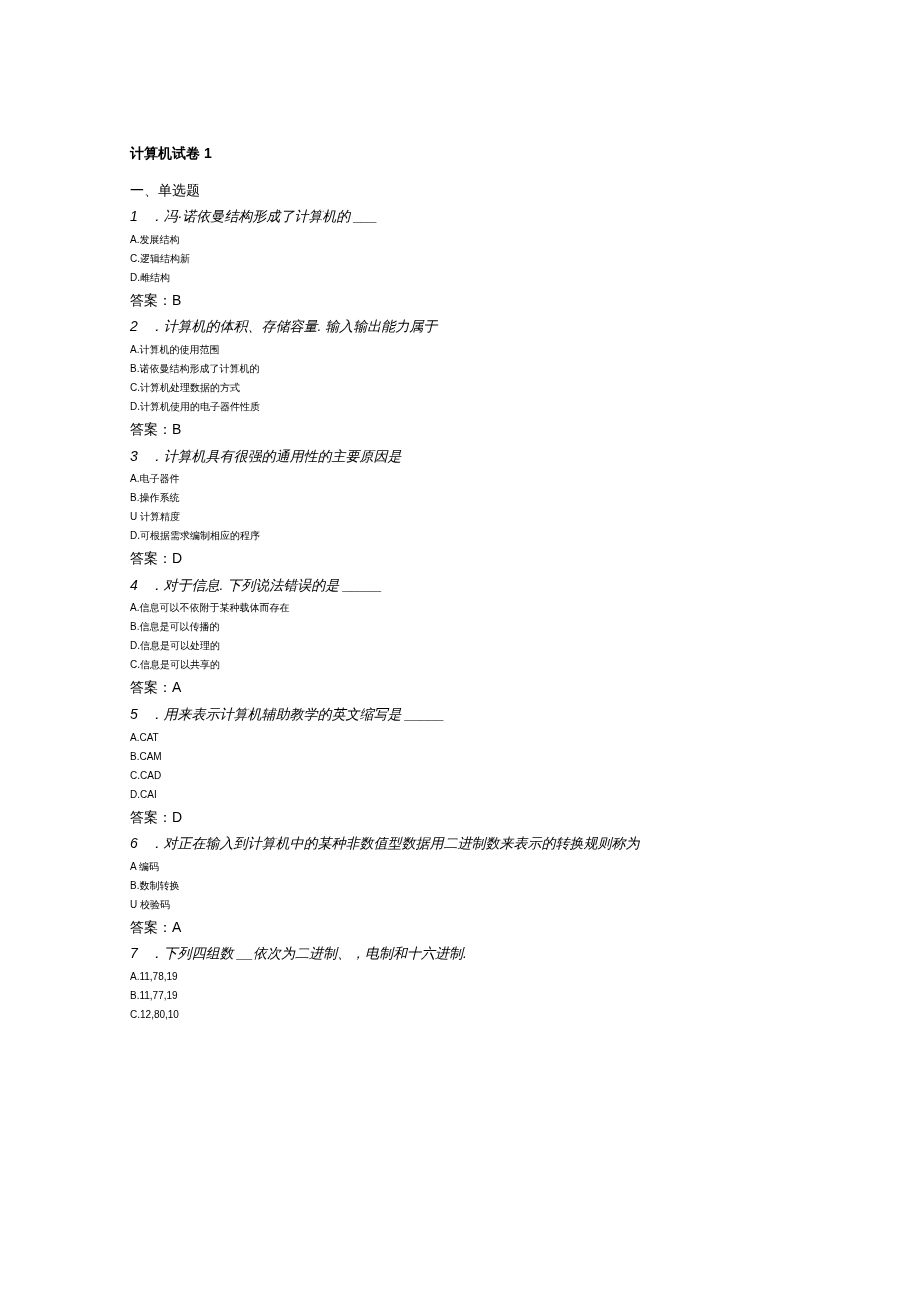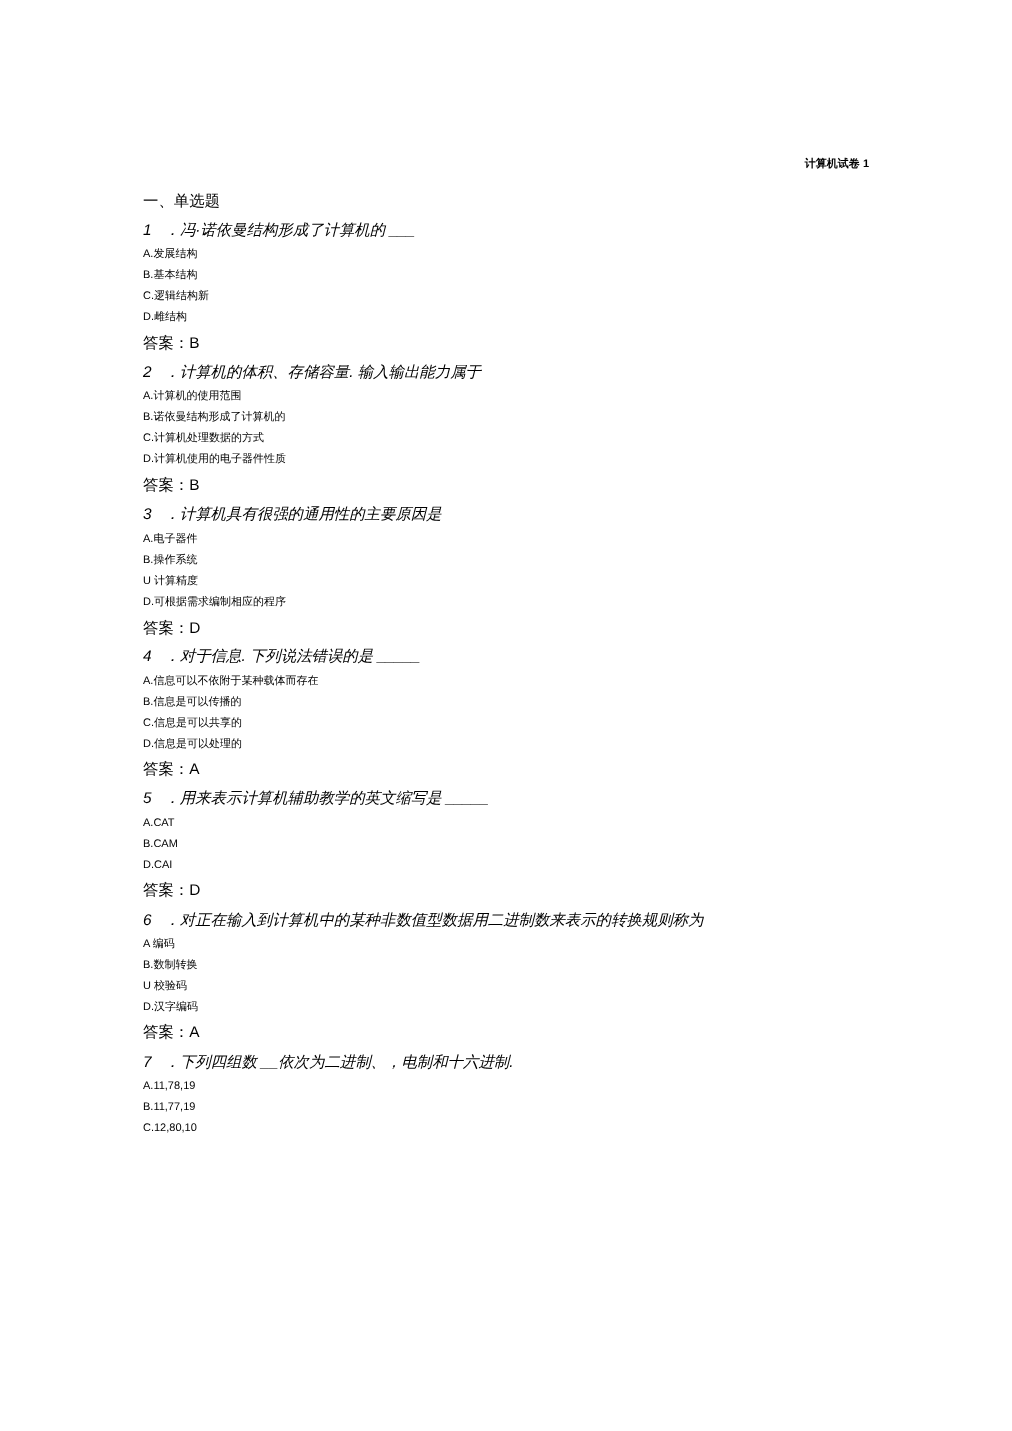--- a/index.html
+++ b/index.html
@@ -11,23 +11,23 @@
       color: #000000;
       line-height: 1.9;
     }
     .page {
       width: 920px;
       min-height: 1301px;
       box-sizing: border-box;
       padding: 140px 130px 60px 130px;
     }
     .title {
-      text-align: right;
+      text-align: left;
       font-weight: bold;
-      font-size: 10px;
+      font-size: 14px;
       margin-bottom: 10px;
     }
     .section-header {
       font-size: 14px;
     }
     .q-line {
       font-size: 14px;
       font-style: italic;
     }
     .opt {
@@ -43,21 +43,20 @@
 <body>
 
 <div class="page">
   <div class="title">计算机试卷 1</div>
   <div class="section-header">一、单选题</div>
 
   <div class="q-line">
     <span>1</span>&nbsp;&nbsp;&nbsp;<span>．</span><span>冯·诺依曼结构形成了计算机的 ___</span>
   </div>
   <div class="opt">A.发展结构</div>
-  <div class="opt">B.基本结构</div>
   <div class="opt">C.逻辑结构新</div>
   <div class="opt">D.雌结构</div>
   <div class="ans">答案：B</div>
 
   <div class="q-line">
     <span>2</span>&nbsp;&nbsp;&nbsp;<span>．</span><span>计算机的体积、存储容量. 输入输出能力属于</span>
   </div>
   <div class="opt">A.计算机的使用范围</div>
   <div class="opt">B.诺依曼结构形成了计算机的</div>
   <div class="opt">C.计算机处理数据的方式</div>
@@ -71,39 +70,39 @@
   <div class="opt">B.操作系统</div>
   <div class="opt">U 计算精度</div>
   <div class="opt">D.可根据需求编制相应的程序</div>
   <div class="ans">答案：D</div>
 
   <div class="q-line">
     <span>4</span>&nbsp;&nbsp;&nbsp;<span>．</span><span>对于信息. 下列说法错误的是 _____</span>
   </div>
   <div class="opt">A.信息可以不依附于某种载体而存在</div>
   <div class="opt">B.信息是可以传播的</div>
+  <div class="opt">D.信息是可以处理的</div>
   <div class="opt">C.信息是可以共享的</div>
-  <div class="opt">D.信息是可以处理的</div>
   <div class="ans">答案：A</div>
 
   <div class="q-line">
     <span>5</span>&nbsp;&nbsp;&nbsp;<span>．</span><span>用来表示计算机辅助教学的英文缩写是 _____</span>
   </div>
   <div class="opt">A.CAT</div>
   <div class="opt">B.CAM</div>
+  <div class="opt">C.CAD</div>
   <div class="opt">D.CAI</div>
   <div class="ans">答案：D</div>
 
   <div class="q-line">
     <span>6</span>&nbsp;&nbsp;&nbsp;<span>．</span><span>对正在输入到计算机中的某种非数值型数据用二进制数来表示的转换规则称为</span>
   </div>
   <div class="opt">A 编码</div>
   <div class="opt">B.数制转换</div>
   <div class="opt">U 校验码</div>
-  <div class="opt">D.汉字编码</div>
   <div class="ans">答案：A</div>
 
   <div class="q-line">
     <span>7</span>&nbsp;&nbsp;&nbsp;<span>．</span><span>下列四组数 __依次为二进制、，电制和十六进制.</span>
   </div>
   <div class="opt">A.11,78,19</div>
   <div class="opt">
     <span>B.11,</span><span class="italic">77,19</span>
   </div>
   <div class="opt">

